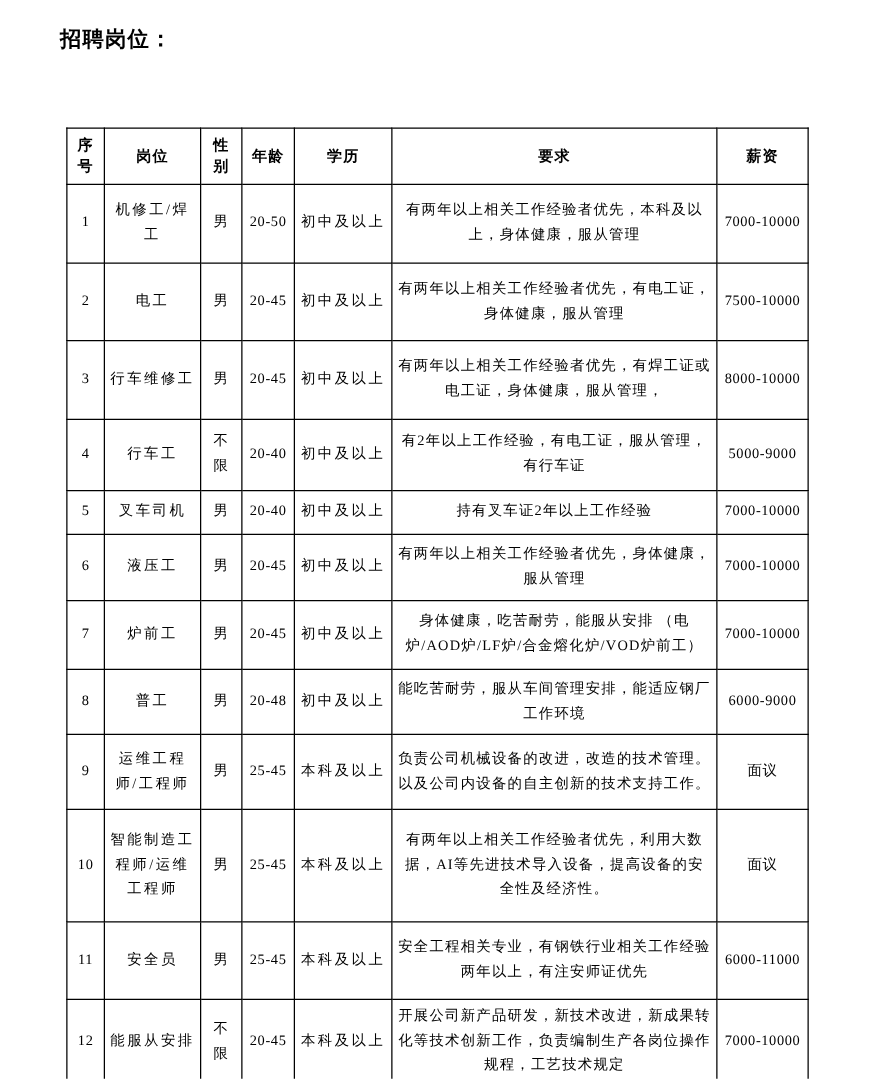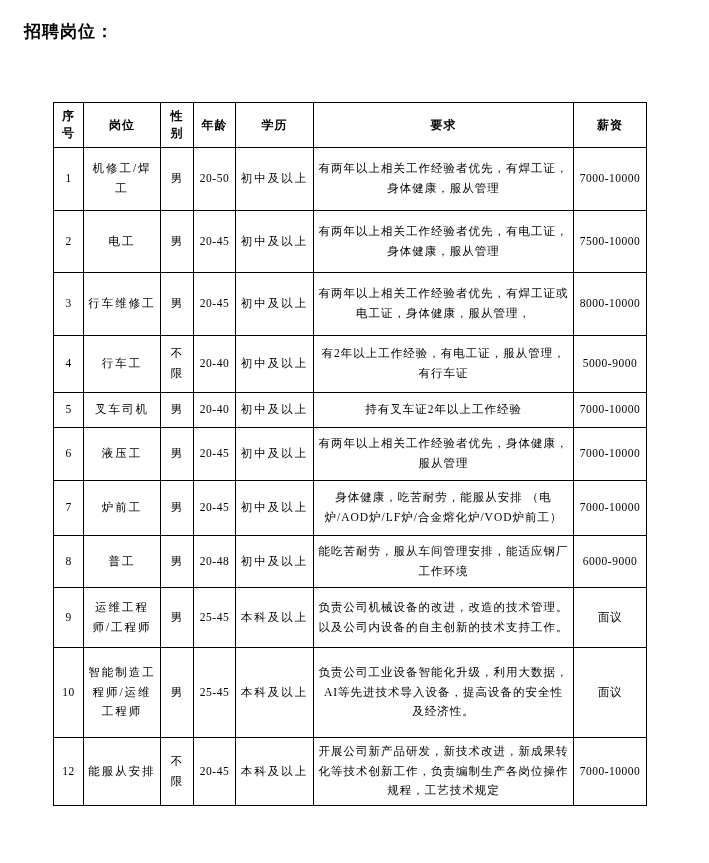--- a/index.html
+++ b/index.html
@@ -9,21 +9,21 @@
   }
   body {
     position: relative;
     width: 709px;
     height: 863px;
     font-family: "Liberation Serif", "DejaVu Serif", serif;
     color: #000;
   }
   .doc-title {
     position: absolute;
-    left: 24px;
+    left: 48px;
     top: 20px;
     margin: 0;
     font-size: 17px;
     font-weight: bold;
     font-family: "Liberation Sans", "DejaVu Sans", sans-serif;
     letter-spacing: 1px;
   }
   table.jobs {
     position: absolute;
     left: 53px;
@@ -94,21 +94,21 @@
         <th>薪资</th>
       </tr>
   </thead>
   <tbody>
       <tr style="height: 63px;">
         <td class="col-index">1</td>
         <td class="col-position">机修工/焊工</td>
         <td class="col-gender">男</td>
         <td class="col-age">20-50</td>
         <td class="col-education">初中及以上</td>
-        <td class="col-requirements">有两年以上相关工作经验者优先，有焊工证，身体健康，服从管理</td>
+        <td class="col-requirements">有两年以上相关工作经验者优先，本科及以上，身体健康，服从管理</td>
         <td class="col-salary">7000-10000</td>
       </tr>
       <tr style="height: 62px;">
         <td class="col-index">2</td>
         <td class="col-position">电工</td>
         <td class="col-gender">男</td>
         <td class="col-age">20-45</td>
         <td class="col-education">初中及以上</td>
         <td class="col-requirements">有两年以上相关工作经验者优先，有电工证，身体健康，服从管理</td>
         <td class="col-salary">7500-10000</td>
@@ -175,22 +175,31 @@
         <td class="col-education">本科及以上</td>
         <td class="col-requirements">负责公司机械设备的改进，改造的技术管理。以及公司内设备的自主创新的技术支持工作。</td>
         <td class="col-salary">面议</td>
       </tr>
       <tr style="height: 90px;">
         <td class="col-index">10</td>
         <td class="col-position">智能制造工程师/运维工程师</td>
         <td class="col-gender">男</td>
         <td class="col-age">25-45</td>
         <td class="col-education">本科及以上</td>
-        <td class="col-requirements">负责公司工业设备智能化升级，利用大数据，AI等先进技术导入设备，提高设备的安全性及经济性。</td>
+        <td class="col-requirements">有两年以上相关工作经验者优先，利用大数据，AI等先进技术导入设备，提高设备的安全性及经济性。</td>
         <td class="col-salary">面议</td>
+      </tr>
+      <tr style="height: 62px;">
+        <td class="col-index">11</td>
+        <td class="col-position">安全员</td>
+        <td class="col-gender">男</td>
+        <td class="col-age">25-45</td>
+        <td class="col-education">本科及以上</td>
+        <td class="col-requirements">安全工程相关专业，有钢铁行业相关工作经验两年以上，有注安师证优先</td>
+        <td class="col-salary">6000-11000</td>
       </tr>
       <tr style="height: 68px;">
         <td class="col-index">12</td>
         <td class="col-position">能服从安排</td>
         <td class="col-gender">不限</td>
         <td class="col-age">20-45</td>
         <td class="col-education">本科及以上</td>
         <td class="col-requirements">开展公司新产品研发，新技术改进，新成果转化等技术创新工作，负责编制生产各岗位操作规程，工艺技术规定</td>
         <td class="col-salary">7000-10000</td>
       </tr>

